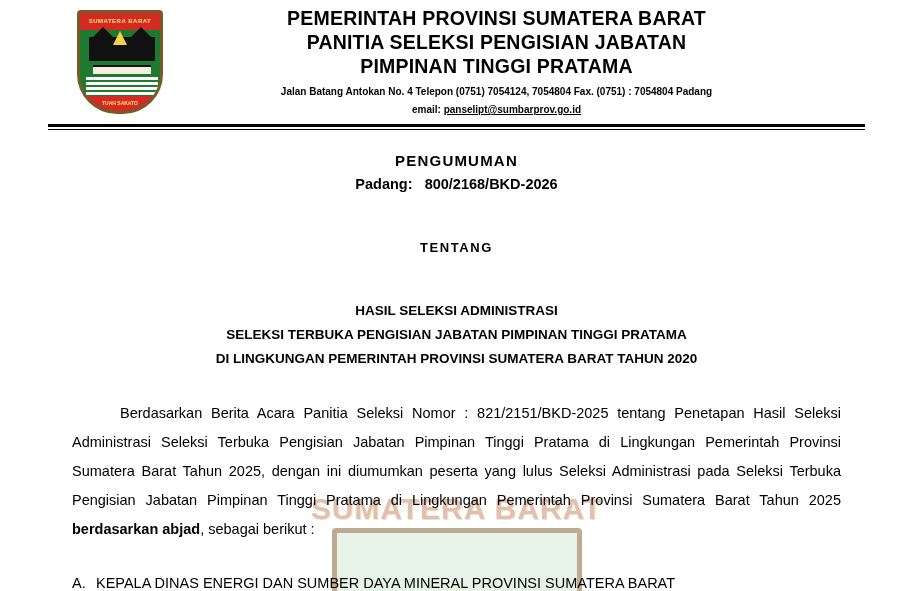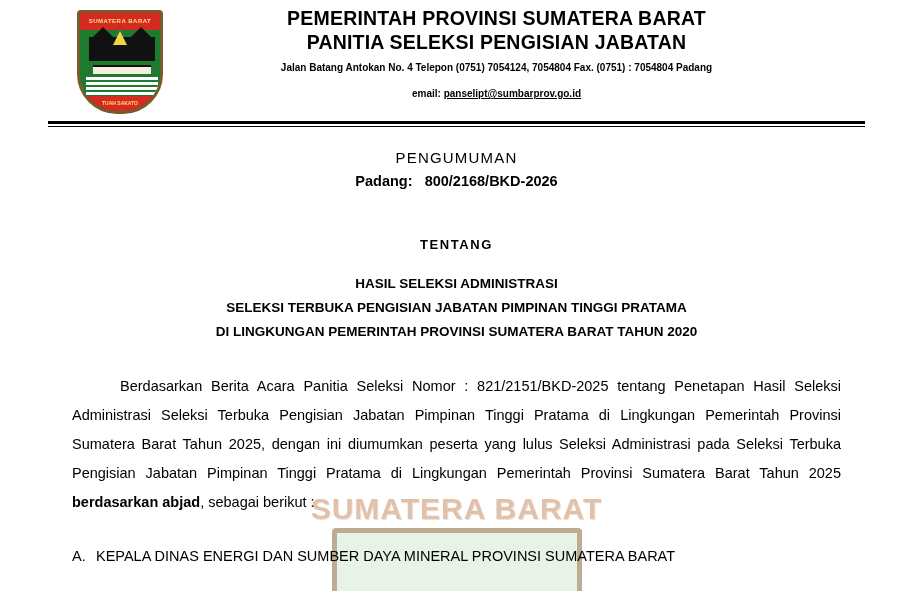--- a/index.html
+++ b/index.html
@@ -199,36 +199,36 @@
     position: relative;
     z-index: 2;
     padding: 0 72px;
   }
   .center { text-align: center; }
   .bold { font-weight: bold; }
 
   .announce {
     margin-top: 22px;
     font-size: 15px;
-    font-weight: normal;
+    font-weight: bold;
     letter-spacing: 1.2px;
   }
   .announce-no {
     margin-top: 7px;
     font-size: 14.5px;
     font-weight: bold;
   }
   .tentang {
     margin-top: 48px;
     font-size: 13px;
     font-weight: bold;
     letter-spacing: 1.6px;
   }
   .subject {
-    margin-top: 20px;
+    margin-top: 44px;
     font-size: 13.5px;
     font-weight: bold;
     line-height: 24px;
   }
   .para {
     margin-top: 28px;
     font-size: 14.5px;
     line-height: 29px;
     text-align: justify;
     text-justify: inter-word;
@@ -275,22 +275,23 @@
               <span style="top:8px"></span>
               <span style="top:13px"></span>
           </div>
           <div class="logo-band-bottom">TUAH SAKATO</div>
         </div>
       </div>
     </div>
     <div class="header-text">
       <div class="gov-line">PEMERINTAH PROVINSI SUMATERA BARAT</div>
       <div class="gov-line">PANITIA SELEKSI PENGISIAN JABATAN</div>
+      <div class="gov-line">PIMPINAN TINGGI PRATAMA</div>
       <div class="addr-line">Jalan Batang Antokan No. 4 Telepon (0751) 7054124, 7054804 Fax. (0751) : 7054804 Padang</div>
-      <div class="addr-line" style="margin-top:12px">
+      <div class="addr-line" style="margin-top:4px">
         <span>email:</span>
         <span class="mail">panselipt@sumbarprov.go.id</span>
       </div>
     </div>
   </div>
 
   <div class="rule-wrap">
     <div class="rule-thick"></div>
     <div class="rule-thin"></div>
   </div>

